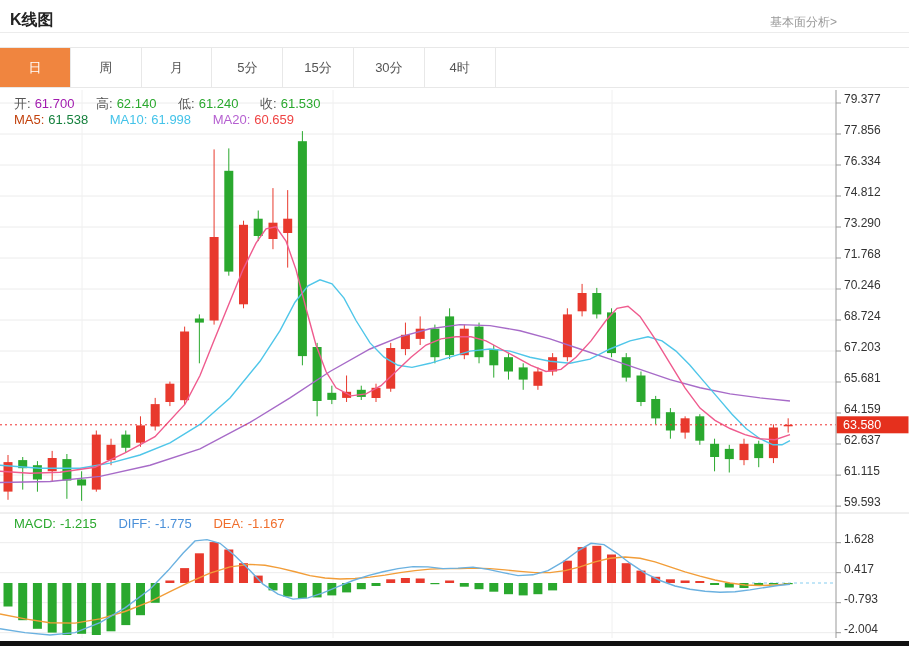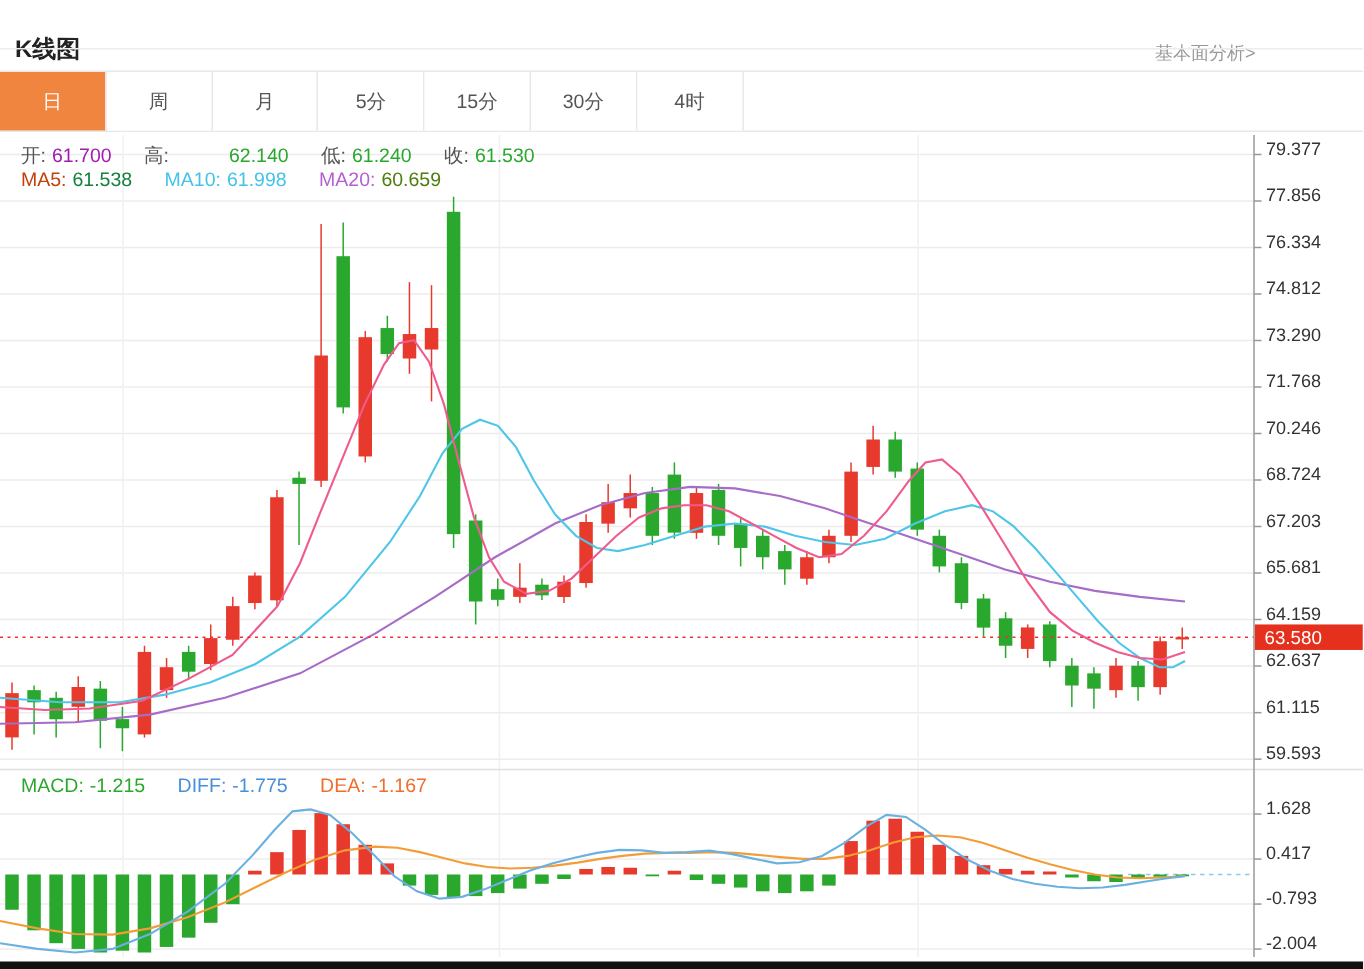--- a/index.html
+++ b/index.html
@@ -1,19 +1,19 @@
 <!DOCTYPE html>
 <html><head>
 <meta charset="utf-8">
 <style>
   * { margin:0; padding:0; box-sizing:border-box; }
   html,body { background:#fff; font-family:"Liberation Sans","DejaVu Sans",sans-serif; }
   #app { position:relative; width:909px; height:646px; background:#fff; overflow:hidden; }
 
-  .hdr { position:absolute; top:16px; left:0; width:843px; height:32px; }
+  .hdr { position:absolute; top:3px; left:0; width:843px; height:32px; }
   .hdr .title { position:absolute; left:10px; top:7px; font-size:16px; font-weight:bold; color:#222; }
   .hdr .flink { position:absolute; right:6px; top:11px; font-size:12px; color:#999; text-decoration:none; cursor:pointer; }
   .hdr-divider { position:absolute; top:32px; left:0; width:909px; height:1px; background:#ececec; }
 
   .tabbar { position:absolute; top:47px; left:0; width:909px; height:41px;
             border-top:1px solid #e8e8e8; border-bottom:1px solid #e8e8e8; display:flex; background:#fff; }
   .tab { width:70.8px; height:39px; line-height:39px; text-align:center; font-size:13px; color:#555;
          border-right:1px solid #e8e8e8; cursor:pointer; background:#fff; }
   .tab.active { color:#fff; }
 
@@ -291,29 +291,29 @@
           <line x1="836" y1="602.7" x2="841" y2="602.7" stroke="#999999" stroke-width="1"></line>
           <text x="844" y="602.74" font-size="12" fill="#333333">-0.793</text>
           <line x1="836" y1="632.7" x2="841" y2="632.7" stroke="#999999" stroke-width="1"></line>
           <text x="844" y="632.74" font-size="12" fill="#333333">-2.004</text>
         </g>
         <rect x="0" y="641" width="909" height="5" fill="#111111"></rect>
       </svg>
 
     <div class="overlay" id="ohlc-row">
       <span class="lbl">开:</span><span class="val" style="color: #a21caf; margin-top: 13px;">61.700</span><span class="gap"></span>
-      <span class="lbl">高:</span><span class="val" style="color: rgb(42, 168, 46); margin-left: 36px;">62.140</span><span class="gap"></span>
+      <span class="lbl">高:</span><span class="val" style="color: rgb(42, 168, 46);">62.140</span><span class="gap"></span>
       <span class="lbl">低:</span><span class="val" style="color: rgb(42, 168, 46);">61.240</span><span class="gap"></span>
       <span class="lbl">收:</span><span class="val" style="color: rgb(42, 168, 46);">61.530</span>
     </div>
 
     <div class="overlay" id="ma-row">
       <span id="ma5l" style="color: #c2410c;">MA5:</span><span id="ma5v" style="color: #15803d;">61.538</span><span class="gap"></span>
       <span id="ma10l" style="color: rgb(68, 195, 233);">MA10:</span><span id="ma10v" style="color: rgb(68, 195, 233);">61.998</span><span class="gap"></span>
-      <span id="ma20l" style="color: rgb(181, 95, 208);">MA20:</span><span id="ma20v" style="color: #4d7c0f;">60.659</span>
+      <span id="ma20l" style="color: rgb(181, 95, 208);">MA20:</span><span id="ma20v" style="color: #ef4444;">60.659</span>
     </div>
 
     <div class="overlay" id="macd-row">
       <span id="macdl" style="color: rgb(42, 168, 46); margin-top: 16px;">MACD:</span><span id="macdv" style="color: rgb(42, 168, 46);">-1.215</span><span class="gap"></span>
       <span id="diffl" style="color: rgb(74, 144, 217);">DIFF:</span><span id="diffv" style="color: rgb(74, 144, 217);">-1.775</span><span class="gap"></span>
       <span id="deal" style="color: rgb(240, 110, 44);">DEA:</span><span id="deav" style="color: rgb(240, 110, 44);">-1.167</span>
     </div>
   </div>
 
 </div>

